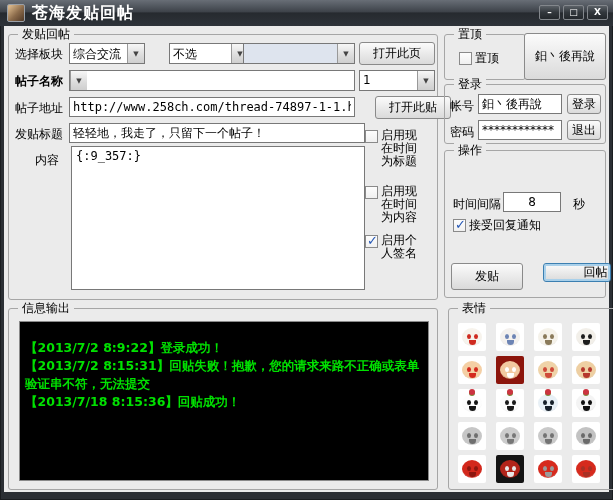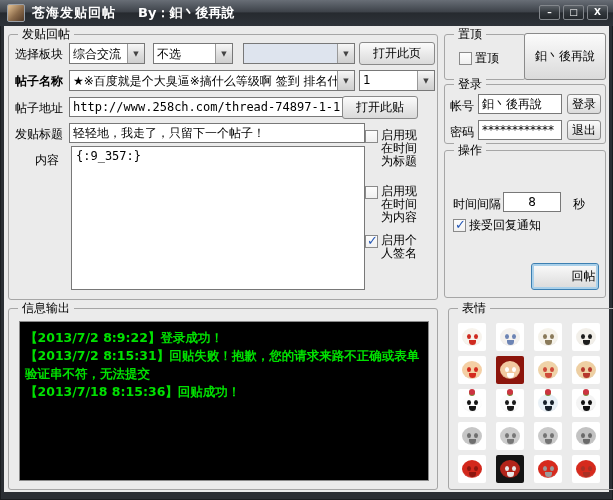--- a/index.html
+++ b/index.html
@@ -17,21 +17,21 @@
   .titlebar {
     position: absolute; left: 0; top: 0; width: 613px; height: 26px;
     background: linear-gradient(#686e76, #3e434a 45%, #262a2f 50%, #2e3339);
     display: flex; align-items: center;
   }
   .app-icon {
     width: 18px; height: 18px; margin-left: 7px; border-radius: 2px;
     background: linear-gradient(135deg, #d6b488 10%, #8a6a4a 55%, #4f3827);
     border: 1px solid #9aa0a8;
   }
-  .title-text { color: #fff; font-weight: bold; font-size: 13px; margin-left: 7px; letter-spacing: 1px; }
+  .title-text { color: #fff; font-weight: bold; font-size: 16px; margin-left: 7px; letter-spacing: 1px; }
   .byline { color: #fff; font-weight: bold; font-size: 13px; margin-left: 22px; }
   .win-buttons { position: absolute; right: 5px; top: 5px; display: flex; gap: 3px; }
   .win-btn {
     width: 21px; height: 15px; border: 1px solid #83878c; border-radius: 2px;
     background: linear-gradient(#5a6066, #32373c 50%, #24282c);
     color: #fff; font-size: 9px; font-weight: bold;
     display: flex; align-items: center; justify-content: center; line-height: 1;
   }
 
   .client {
@@ -100,82 +100,80 @@
   .cb.checked .cb-box::after {
     content: "\2713"; position: absolute; left: 1px; top: -3px;
     color: #2456b4; font-size: 13px; font-weight: bold;
   }
   .cb-text { line-height: 14px; }
   .cb-text.wrap3 { width: 40px; line-height: 13px; word-break: break-all; }
 
   
   .console {
     position: absolute; background: #000; border: 1px solid #8a8a8a;
-    padding: 7px 5px; overflow: hidden;
+    padding: 17px 5px; overflow: hidden;
     color: #00e100; font-weight: bold; font-size: 12.5px; line-height: 18px;
   }
   .log-line { white-space: pre-wrap; word-break: break-all; }
 
   
   .emo { position: absolute; width: 28px; height: 28px; border-radius: 2px; overflow: hidden; }
   .emo-face { position: absolute; left: 4px; top: 5px; width: 20px; height: 18px; border-radius: 50%; }
   .emo-eye { position: absolute; width: 4px; height: 5px; border-radius: 50%; top: 11px; }
   .emo-eye.l { left: 9px; } .emo-eye.r { left: 16px; }
   .emo-mouth { position: absolute; left: 11px; top: 17px; width: 7px; height: 5px; border-radius: 0 0 7px 7px; }
   .emo-flower { position: absolute; left: 11px; top: 0; width: 6px; height: 6px; border-radius: 50%; background: #cc3340; box-shadow: 0 1px 0 #7a8a3a; }
 </style>
 </head>
 <body>
 
 <div class="window">
 
   <div class="titlebar">
     <div class="app-icon"></div>
     <div class="title-text">苍海发贴回帖</div>
-    <div class="byline">By：鈤丶後再說</div>
     <div class="win-buttons">
       <div class="win-btn">–</div>
       <div class="win-btn">□</div>
       <div class="win-btn">X</div>
     </div>
   </div>
 
   <div class="client">
 
     <div class="group" style="left:4px; top:8px; width:430px; height:266px;">
       <div class="group-label">发贴回帖</div>
 
       <div class="lbl" style="left:6px; top:11px;">选择板块</div>
       <div class="combo" style="left:60px; top:8px; width:76px;">
         <div class="combo-text">综合交流</div>
         <div class="combo-arrow">▼</div>
       </div>
-      <div class="combo" style="left:144px; top:8px; width:80px;">
+      <div class="combo" style="left:160px; top:8px; width:80px;">
         <div class="combo-text">不选</div>
         <div class="combo-arrow">▼</div>
       </div>
       <div class="combo tinted" style="left:234px; top:8px; width:112px;">
         <div class="combo-text"></div>
         <div class="combo-arrow">▼</div>
       </div>
       <div class="btn" style="left:350px; top:7px; width:76px; height:23px;">打开此页</div>
 
       <div class="lbl" style="left:6px; top:38px;font-weight:bold;">帖子名称</div>
       <div class="combo" style="left:60px; top:35px; width:286px;">
-        <div class="combo-text">★※百度就是个大臭逼※搞什么等级啊 签到 排名什</div>
         <div class="combo-arrow">▼</div>
       </div>
       <div class="combo" style="left:350px; top:35px; width:76px;">
         <div class="combo-text">1</div>
         <div class="combo-arrow">▼</div>
       </div>
 
       <div class="lbl" style="left:6px; top:65px;">帖子地址</div>
       <input class="tbox mono" style="left: 60px; top: 62px; width: 286px;" value="http://www.258ch.com/thread-74897-1-1.html">
-      <div class="btn" style="left:333px; top:61px; width:76px; height:23px;">打开此贴</div>
+      <div class="btn" style="left:366px; top:61px; width:76px; height:23px;">打开此贴</div>
 
       <div class="lbl" style="left:6px; top:91px;">发贴标题</div>
       <input class="tbox" style="left: 60px; top: 88px; width: 296px;" value="轻轻地，我走了，只留下一个帖子！">
 
       <div class="lbl" style="left:26px; top:117px;">内容</div>
       <div class="textarea" style="left:62px; top:111px; width:294px; height:144px;">{:9_357:}</div>
 
       <div class="cb" style="left:356px; top:150px;">
         <span class="cb-box"></span>
         <span class="cb-text wrap3">启用现在时间为内容</span>
@@ -215,21 +213,22 @@
 
       <div class="lbl" style="left:8px; top:45px;font-family:Liberation Serif, serif;">时间间隔</div>
       <input class="tbox center" style="left: 58px; top: 41px; width: 58px;" value="8">
       <div class="lbl" style="left:128px; top:45px;">秒</div>
 
       <div class="cb checked" style="left:8px; top:67px;">
         <span class="cb-box"></span>
         <span class="cb-text">接受回复通知</span>
       </div>
 
-      <div class="btn focused" style="left:86px; top:112px; width:68px; height:27px;padding-left:37px;">回帖</div>
+      <div class="btn" style="left:6px; top:112px; width:72px; height:27px;">发贴</div>
+      <div class="btn focused" style="left:98px; top:112px; width:68px; height:19px;padding-left:37px;">回帖</div>
     </div>
 
     <div class="group" style="left:4px; top:282px; width:430px; height:182px;">
       <div class="group-label">信息输出</div>
       <div class="console" style="left:10px; top:12px; width:410px; height:160px;">
           <div class="log-line">【2013/7/2 8:9:22】登录成功！</div>
           <div class="log-line">【2013/7/2 8:15:31】回贴失败！抱歉，您的请求来路不正确或表单验证串不符，无法提交</div>
           <div class="log-line">【2013/7/18 8:15:36】回贴成功！</div>
         </div>
     </div>

